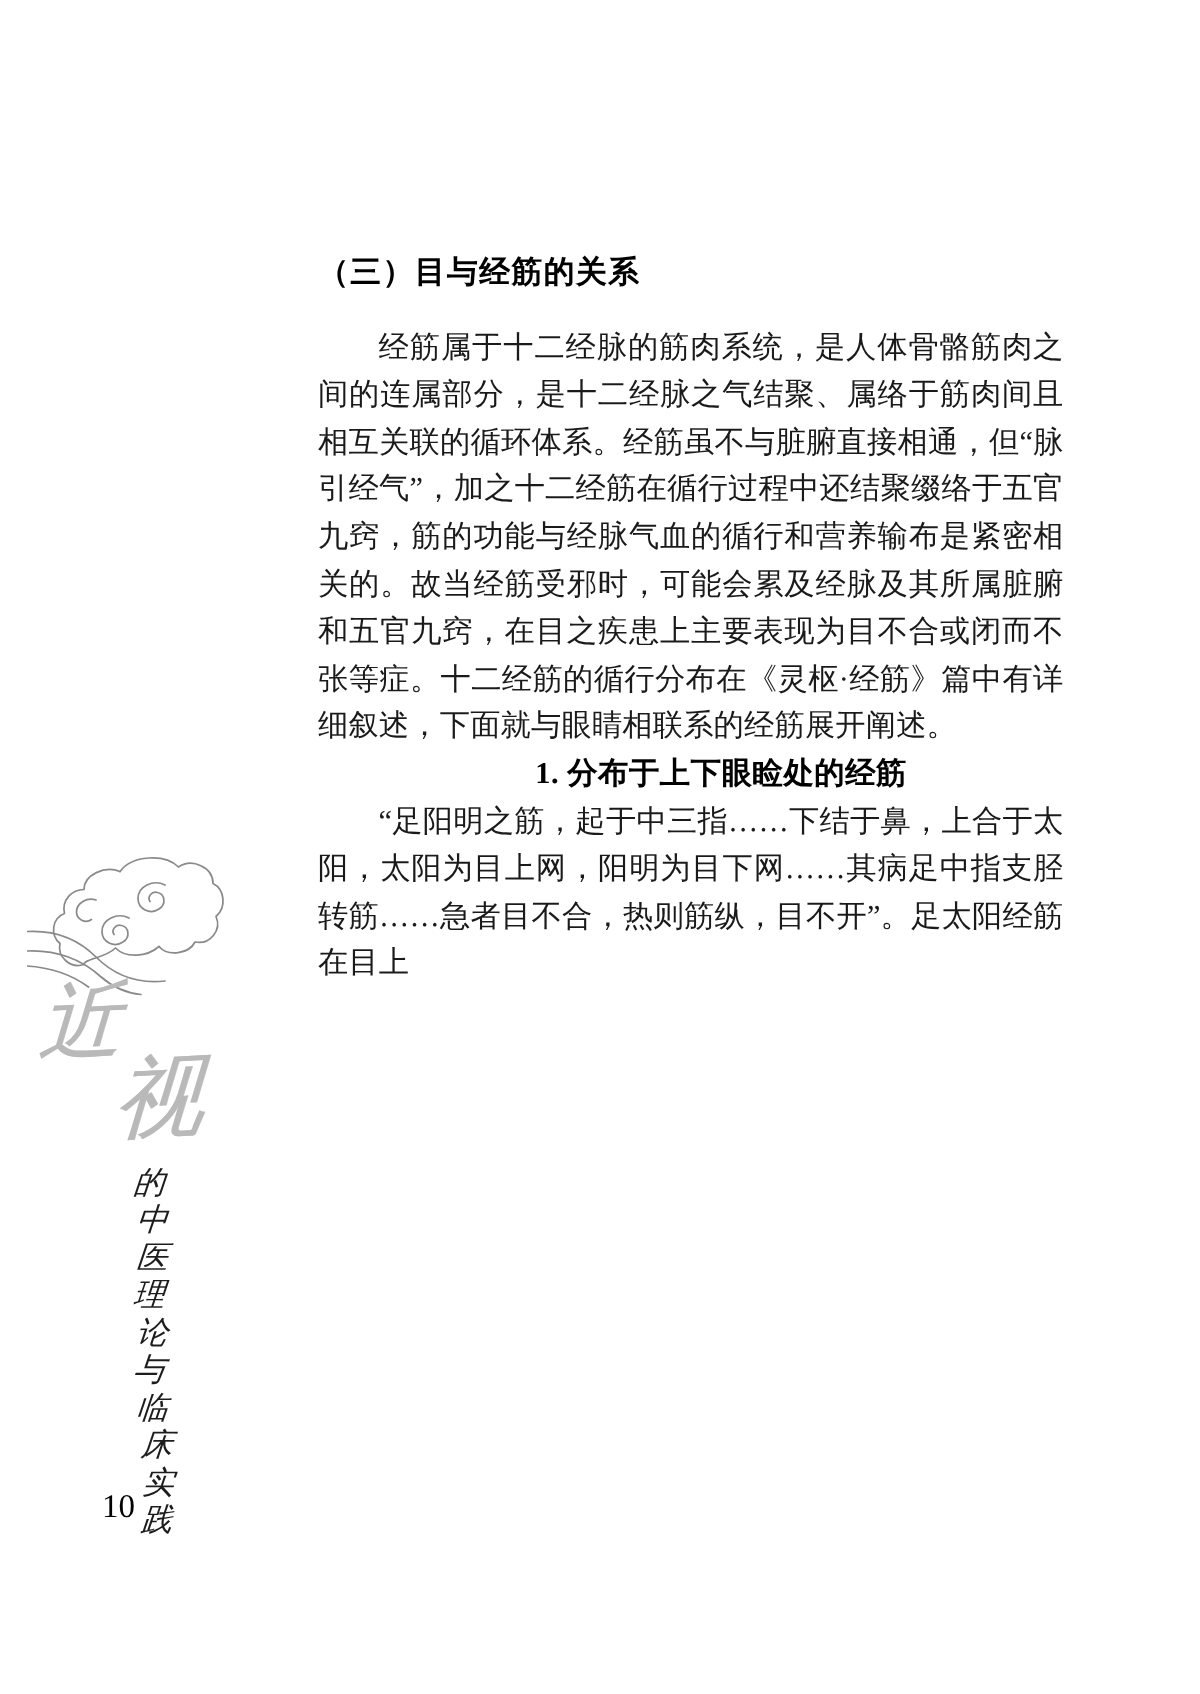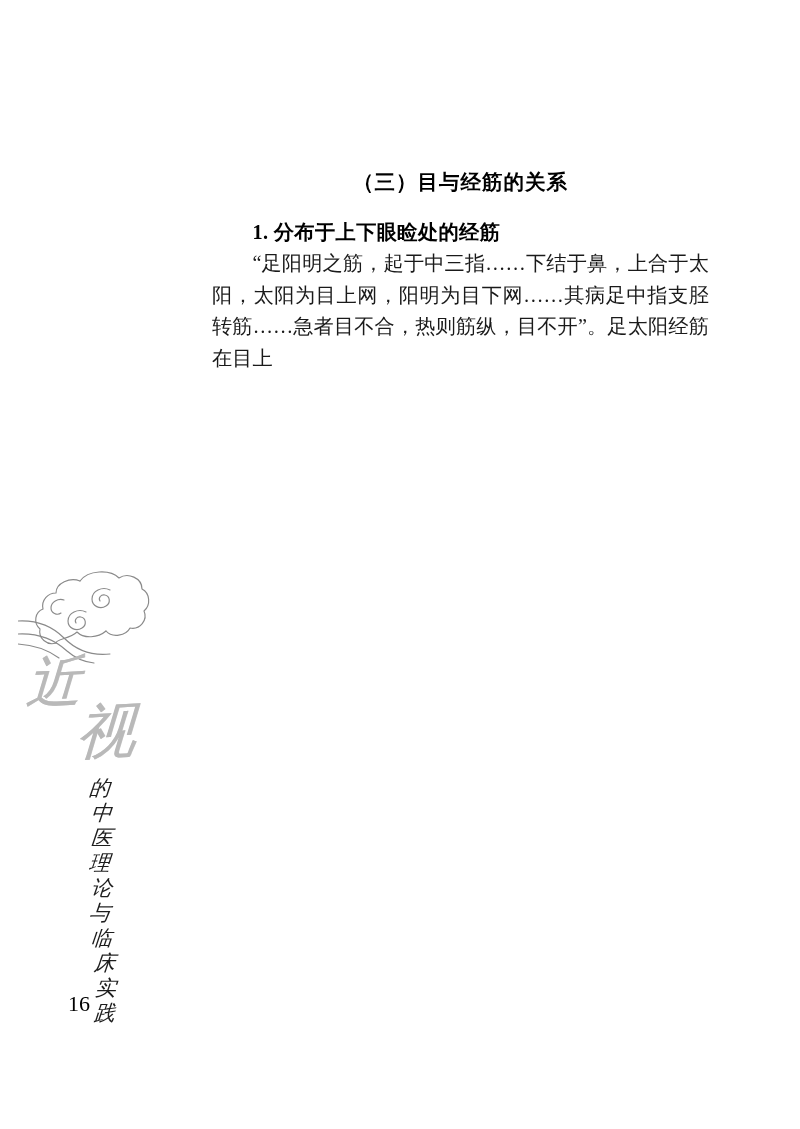--- a/index.html
+++ b/index.html
@@ -112,37 +112,37 @@
     text-align-last: left;
   }
   .para.indent { text-indent: 2em; }
   .para.cont   { text-indent: 0; }
 
   .section-heading {
     font-family: "Liberation Serif", "DejaVu Serif", serif;
     font-size: 20.5px;
     line-height: 31.6px;
     font-weight: bold;
-    text-align: center;
     margin: 0;
     padding-top: 17px;
     padding-bottom: 18px;
     color: #000000;
     letter-spacing: 1px;
   }
 
   .sub-heading {
     font-family: "Liberation Serif", "DejaVu Serif", serif;
     font-size: 20.2px;
     line-height: 31.6px;
     font-weight: bold;
     margin: 0;
     text-indent: 2em;
     color: #000000;
     letter-spacing: 0.4px;
+    text-align: center;
   }
 </style>
 </head>
 <body>
 
 <div id="page">
 
   <div id="side-ornament">
 
     <div id="cloud-mark">
@@ -175,27 +175,28 @@
       <span class="small-char shift-a">理</span>
       <span class="small-char shift-b">论</span>
       <span class="small-char shift-a">与</span>
       <span class="small-char shift-b">临</span>
       <span class="small-char shift-c">床</span>
       <span class="small-char shift-d">实</span>
       <span class="small-char shift-c">践</span>
     </div>
   </div>
 
-  <div id="folio">16</div>
+  <div id="folio">10</div>
 
   <div id="text-column">
 
 
     <h2 class="section-heading">（三）目与经筋的关系</h2>
 
+    <p class="para indent">经筋属于十二经脉的筋肉系统，是人体骨骼筋肉之间的连属部分，是十二经脉之气结聚、属络于筋肉间且相互关联的循环体系。经筋虽不与脏腑直接相通，但“脉引经气”，加之十二经筋在循行过程中还结聚缀络于五官九窍，筋的功能与经脉气血的循行和营养输布是紧密相关的。故当经筋受邪时，可能会累及经脉及其所属脏腑和五官九窍，在目之疾患上主要表现为目不合或闭而不张等症。十二经筋的循行分布在《灵枢·经筋》篇中有详细叙述，下面就与眼睛相联系的经筋展开阐述。</p>
 
     <h3 class="sub-heading">1. 分布于上下眼睑处的经筋</h3>
 
 
     <p class="para indent">“足阳明之筋，起于中三指……下结于鼻，上合于太阳，太阳为目上网，阳明为目下网……其病足中指支胫转筋……急者目不合，热则筋纵，目不开”。足太阳经筋在目上</p>
 
   </div>
 </div>
 
 </body></html>

